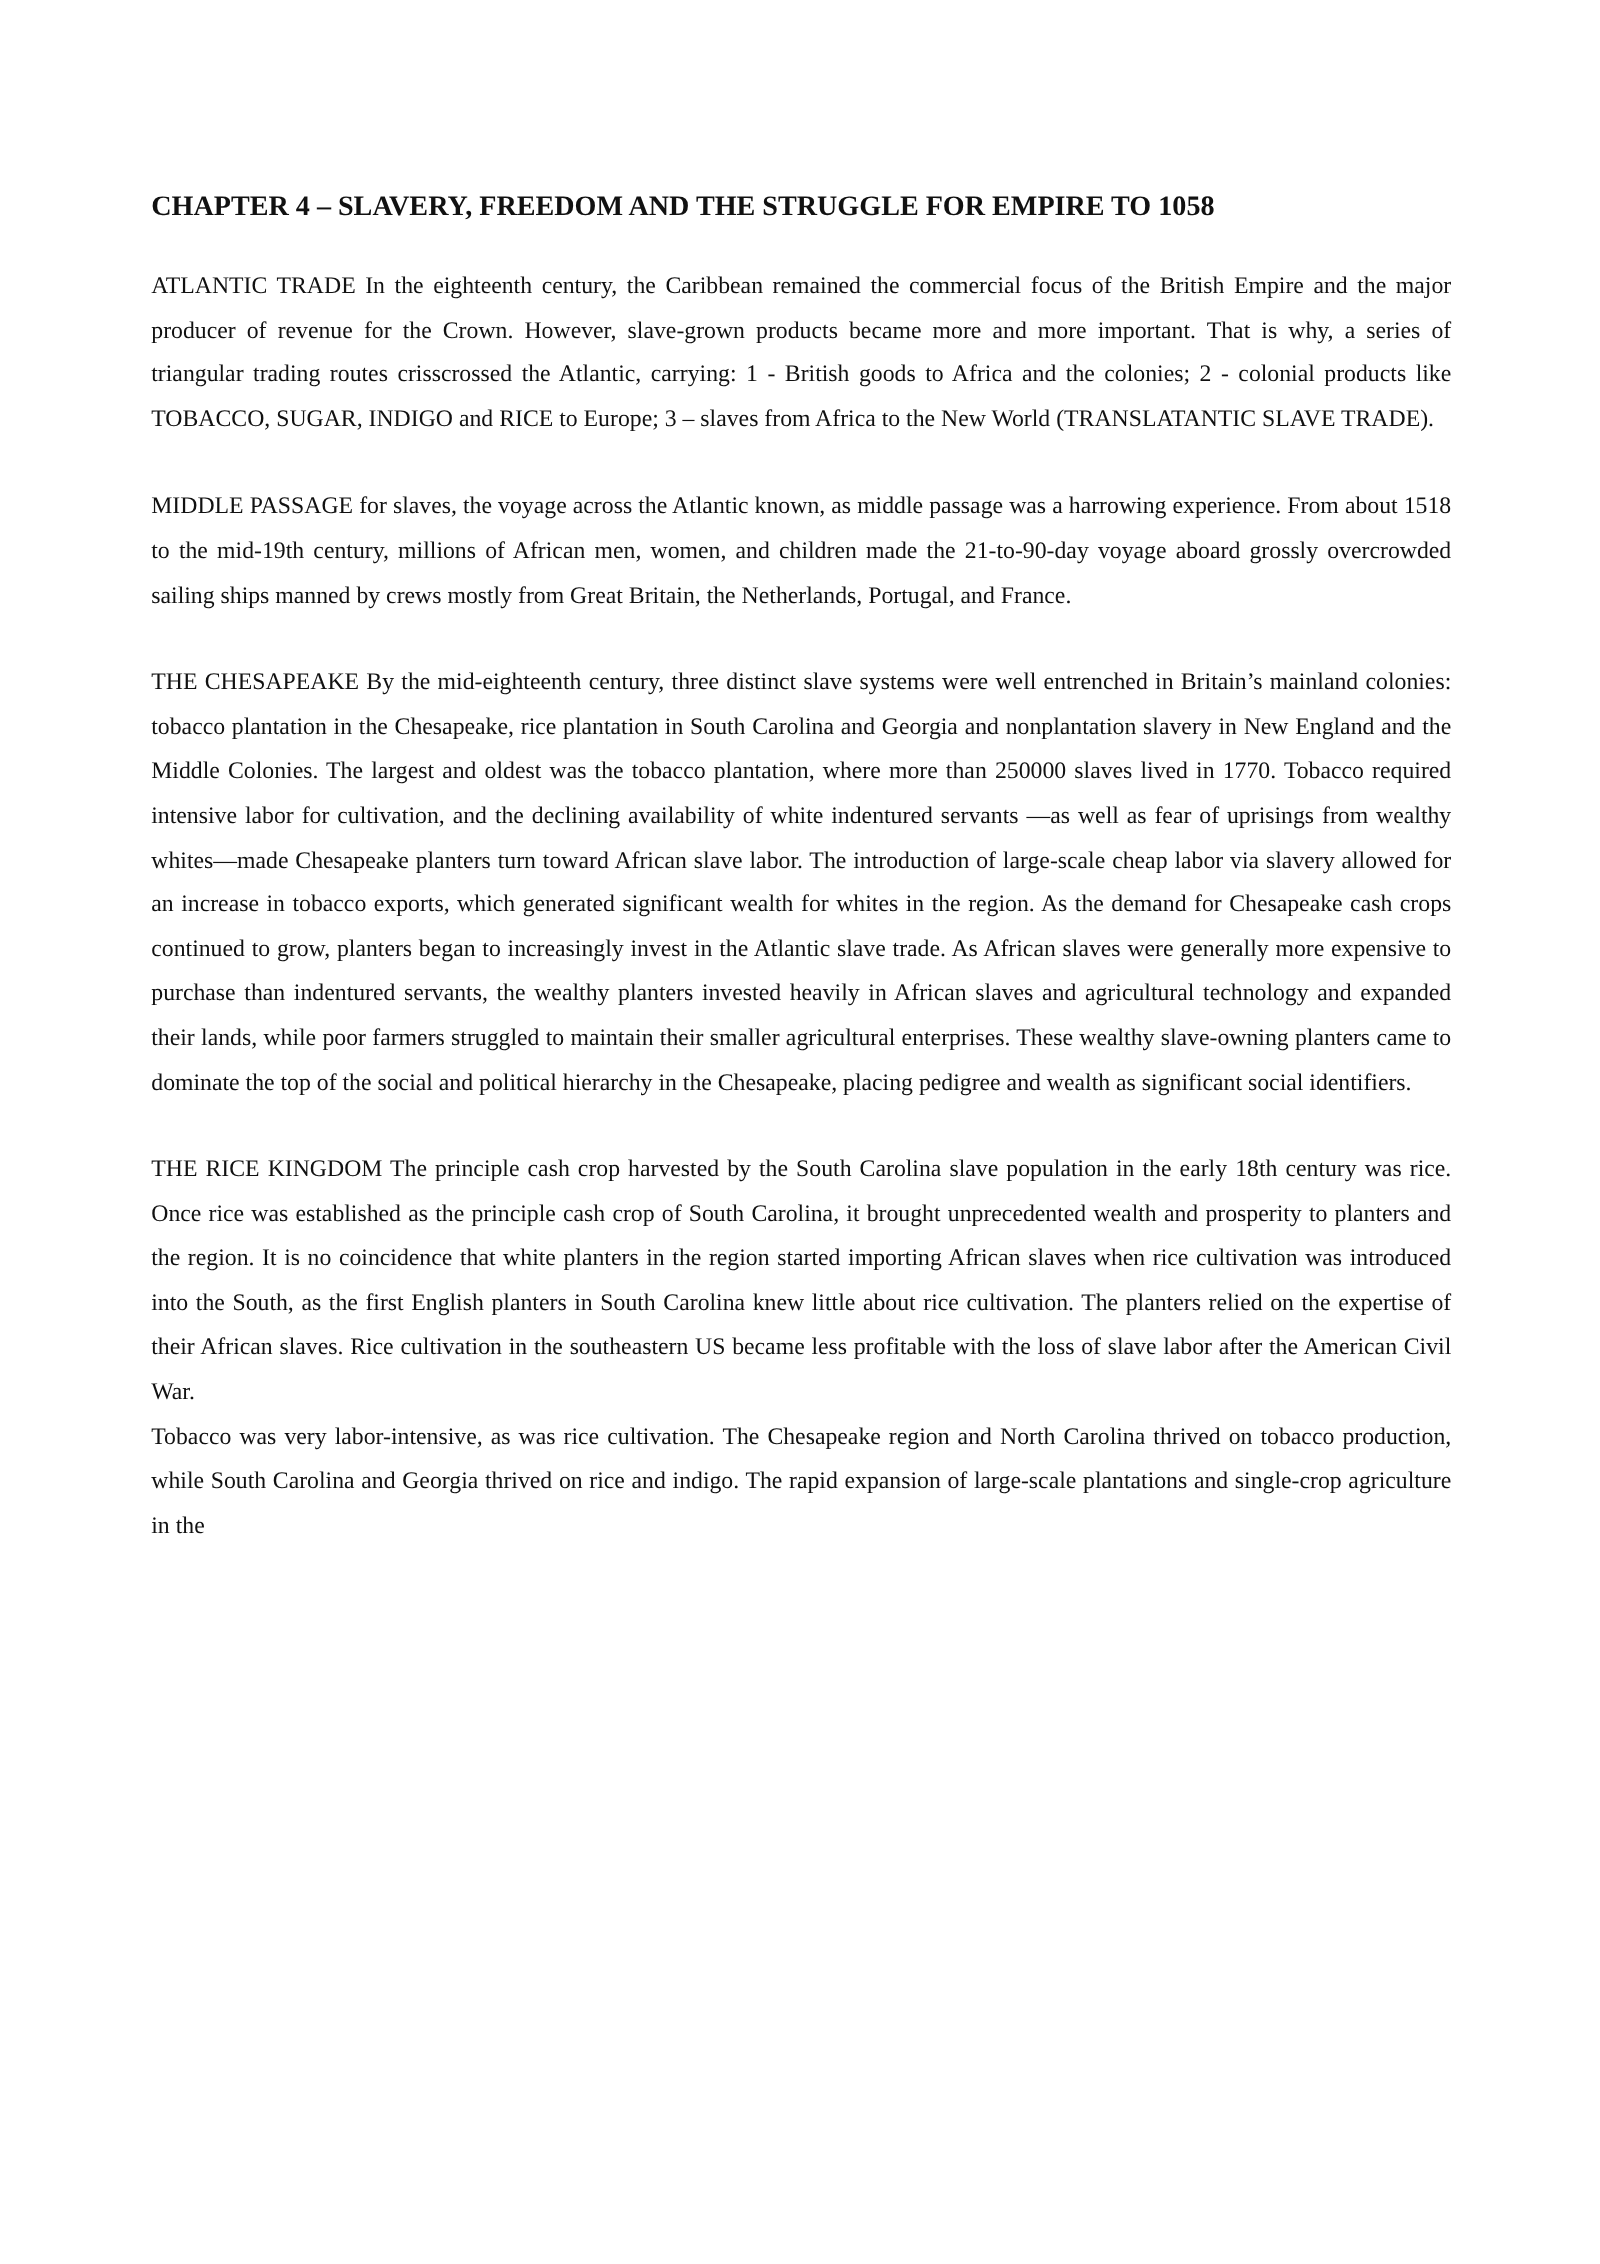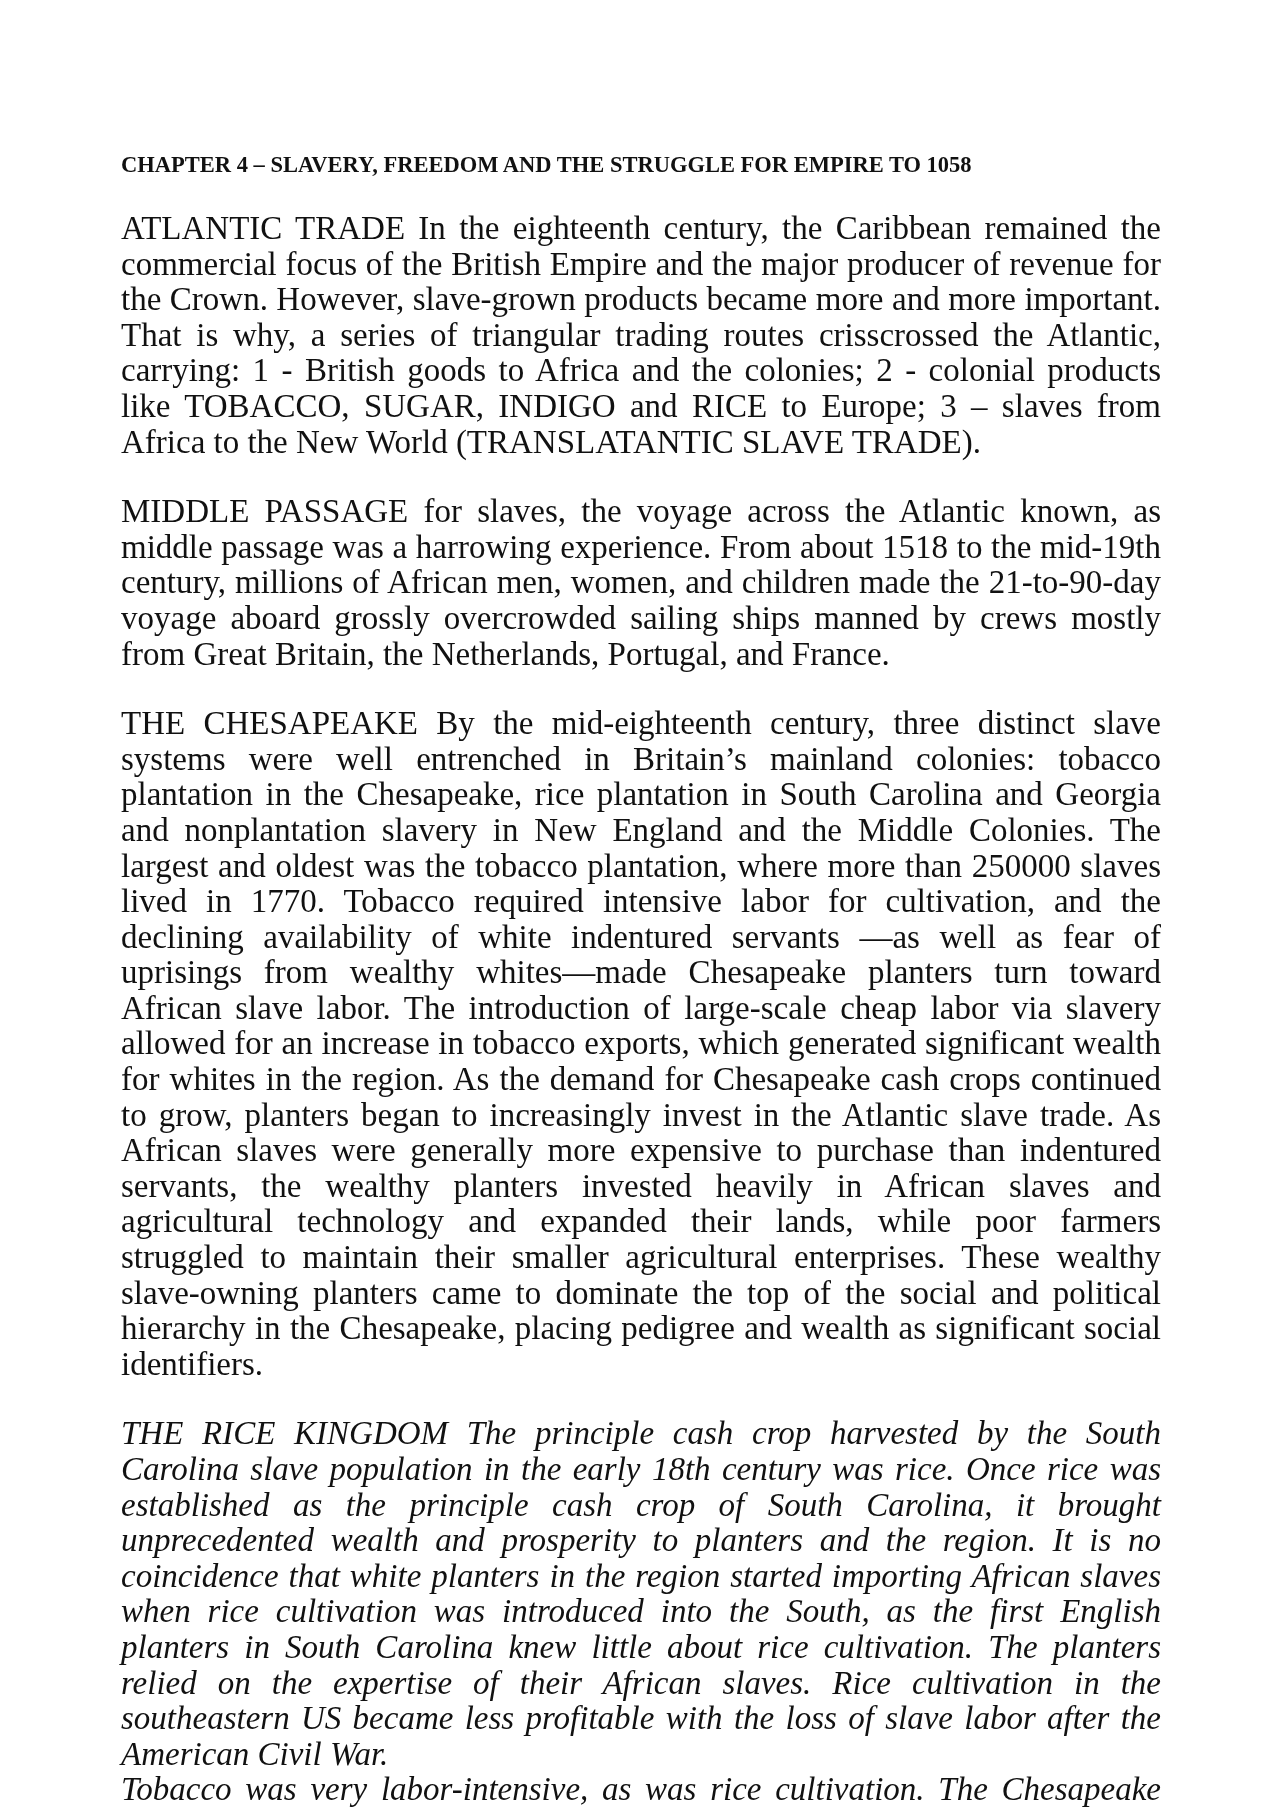--- a/index.html
+++ b/index.html
@@ -23,29 +23,28 @@
     }
     .chapter-title {
       font-weight: bold;
       font-size: 22.5px;
       line-height: 30px;
       margin: 0 0 31px 0;
       letter-spacing: 0;
       white-space: nowrap;
     }
     .para {
-      font-size: 33px;
+      font-size: 19px;
       line-height: 35.6px;
       text-align: justify;
       margin: 0 0 34px 0;
       hyphens: none;
     }
     .para.tight {
       margin-bottom: 0;
-      font-style: italic;
     }
   </style>
 </head>
 <body>
 
 <div class="page">
   <h1 class="chapter-title">CHAPTER 4 – SLAVERY, FREEDOM AND THE STRUGGLE FOR EMPIRE TO 1058</h1>
 
   <p class="para">ATLANTIC TRADE In the eighteenth century, the Caribbean remained the commercial focus of the British Empire and the major producer of revenue for the Crown. However, slave-grown products became more and more important. That is why, a series of triangular trading routes crisscrossed the Atlantic, carrying: 1 - British goods to Africa and the colonies;  2 - colonial products like TOBACCO, SUGAR, INDIGO and RICE to Europe; 3 – slaves from Africa to the New World (TRANSLATANTIC SLAVE TRADE).</p>
 

